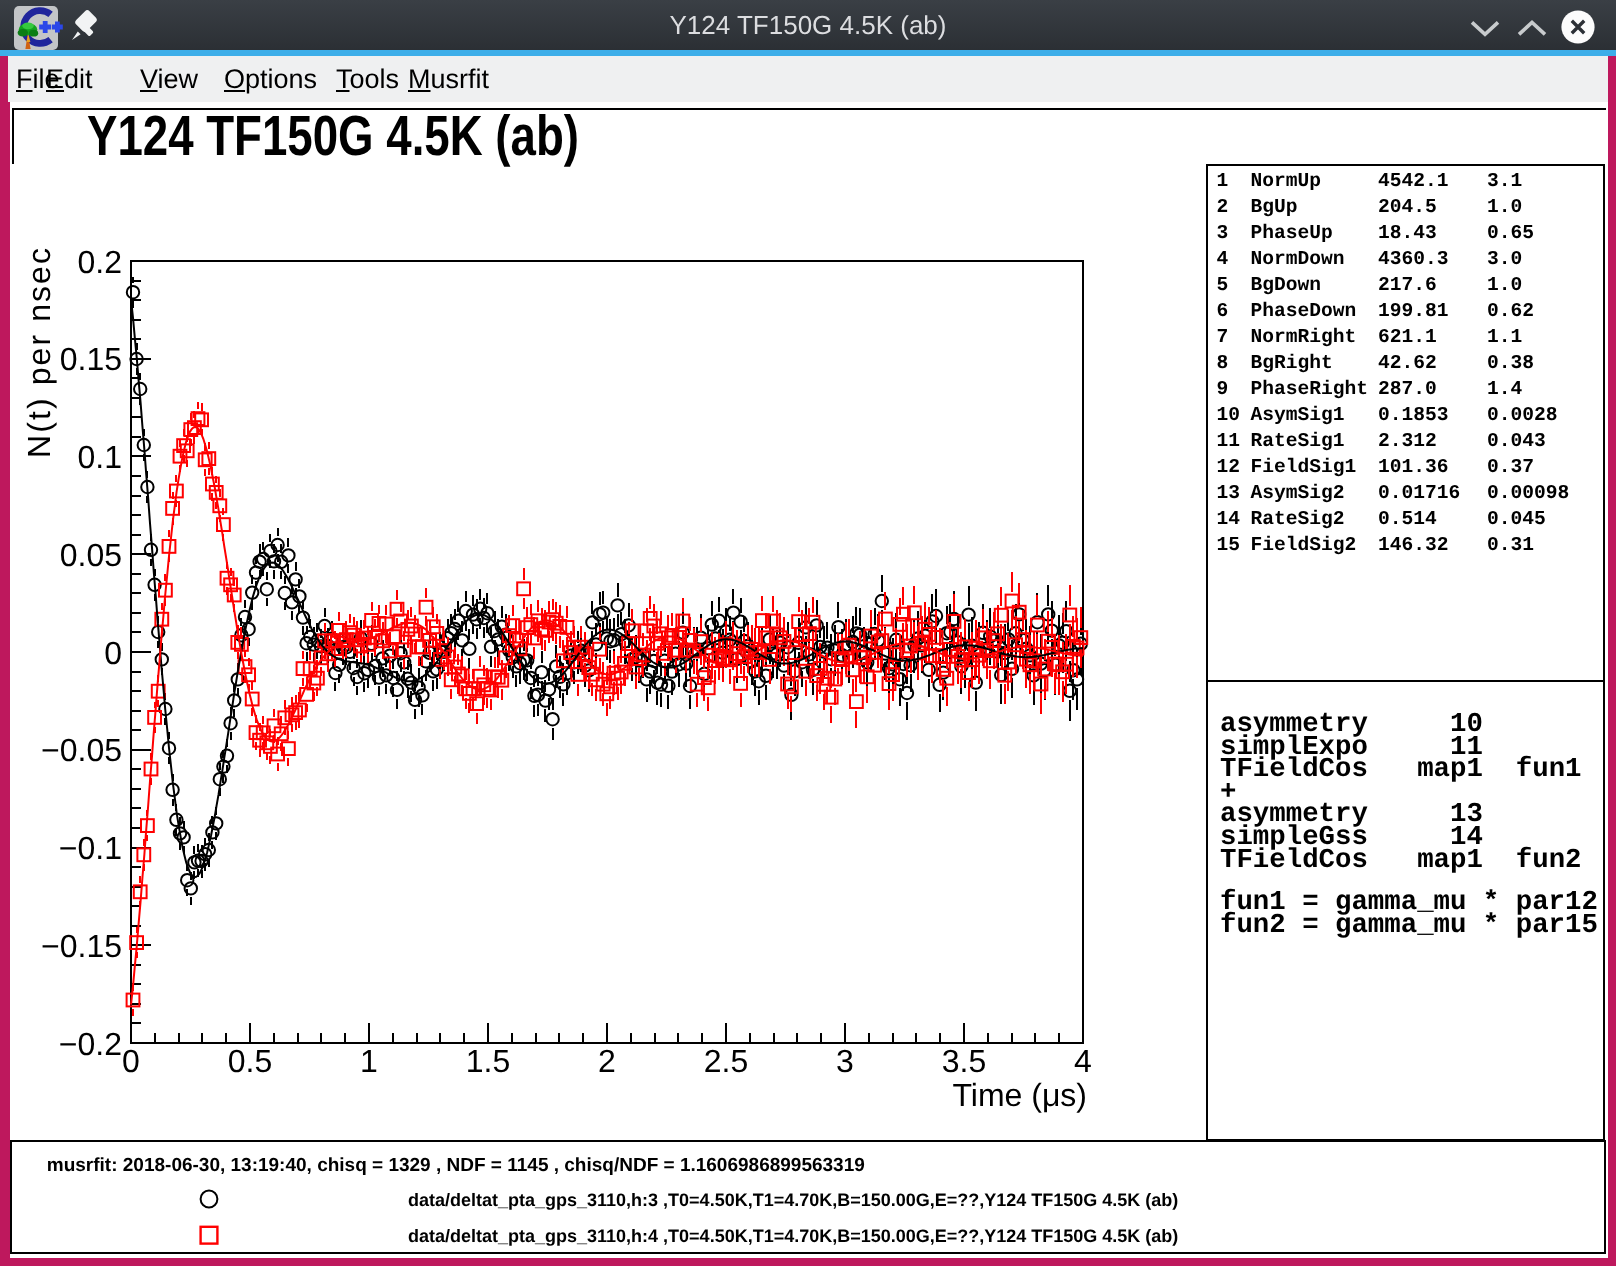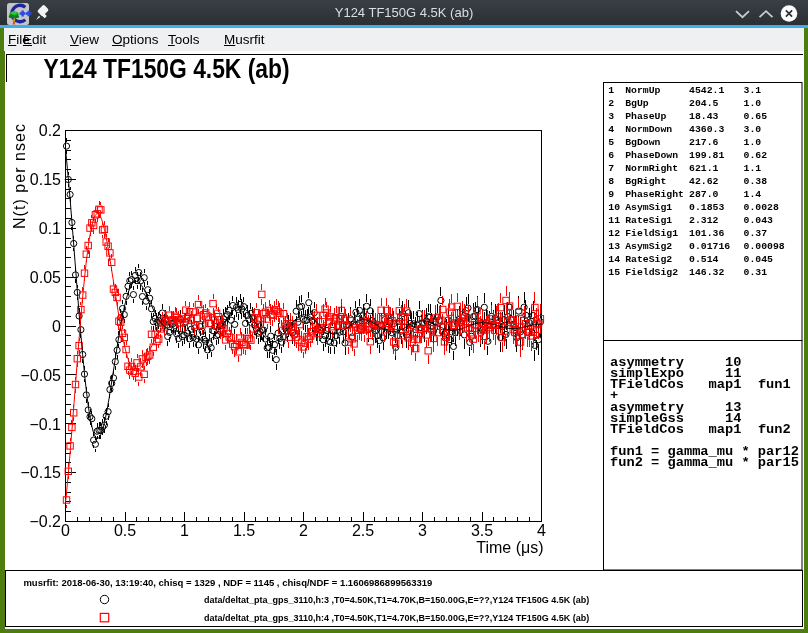--- a/index.html
+++ b/index.html
@@ -1,15 +1,15 @@
 <!DOCTYPE html>
 <html><head><meta charset="utf-8"><style>
 *{margin:0;padding:0;box-sizing:border-box}
 body{font-family:"Liberation Sans",sans-serif}
-#win{position:relative;width:808px;height:633px;background:#4d7c0f;overflow:hidden}
+#win{position:relative;width:808px;height:633px;background:#be185d;overflow:hidden}
 #tbar{position:absolute;left:0;top:0;width:808px;height:25px;background:linear-gradient(#3a3f45,#2b2f34)}
 #canvas{position:absolute;left:4.5px;top:51px;width:799px;height:577.5px;background:#fff}
 #menubar{position:absolute;left:4px;top:28px;width:800px;height:23px;background:#eff0f1;font-size:13.5px;color:#000}
 #menubar span{position:absolute;top:0;line-height:23px}
 #titletext{position:absolute;left:0;top:0;width:100%;height:25px;line-height:26px;text-align:center;color:#dcdde0;font-size:13px}
 </style></head>
 <body>
 <div id="win">
 <div id="tbar"></div>
 <div id="titletext">Y124 TF150G 4.5K (ab)</div>
@@ -39,21 +39,21 @@
   <circle cx="789" cy="13.5" r="8.3" fill="#fcfcfc"></circle>
   <path d="M785.9 10.4l6.2 6.2M792.1 10.4l-6.2 6.2" stroke="#2c3036" stroke-width="1.7"></path>
 </svg>
 <div style="position:absolute;left:0;top:25px;width:808px;height:3px;background:#3daee9"></div>
 <div id="menubar">
  <span style="left:4px"><u>F</u>ile</span>
  <span style="left:19px"><u>E</u>dit</span>
  <span style="left:66px"><u>V</u>iew</span>
  <span style="left:108px"><u>O</u>ptions</span>
  <span style="left:164px"><u>T</u>ools</span>
- <span style="left:220px"><u>M</u>usrfit</span>
+ <span style="left:200px"><u>M</u>usrfit</span>
  <span style="left:806px"><u>H</u>elp</span>
 </div>
 <div id="canvas"></div>
 <svg width="808" height="633" viewBox="0 0 808 633" style="position:absolute;left:0;top:0" font-family="Liberation Sans, sans-serif" fill="#000">
 <defs>
 <circle id="mc" r="3.1" fill="none" stroke="#000" stroke-width="1"></circle>
 <rect id="ms" x="-3.2" y="-3.2" width="6.4" height="6.4" fill="none" stroke="#f00" stroke-width="1"></rect>
 </defs>
 <path d="M6 54.5H803M6.5 54V82" stroke="#000" fill="none" shape-rendering="crispEdges"></path>
 <text x="43.5" y="77.5" font-size="28.3" font-weight="bold" textLength="246" lengthAdjust="spacingAndGlyphs">Y124 TF150G 4.5K (ab)</text>

